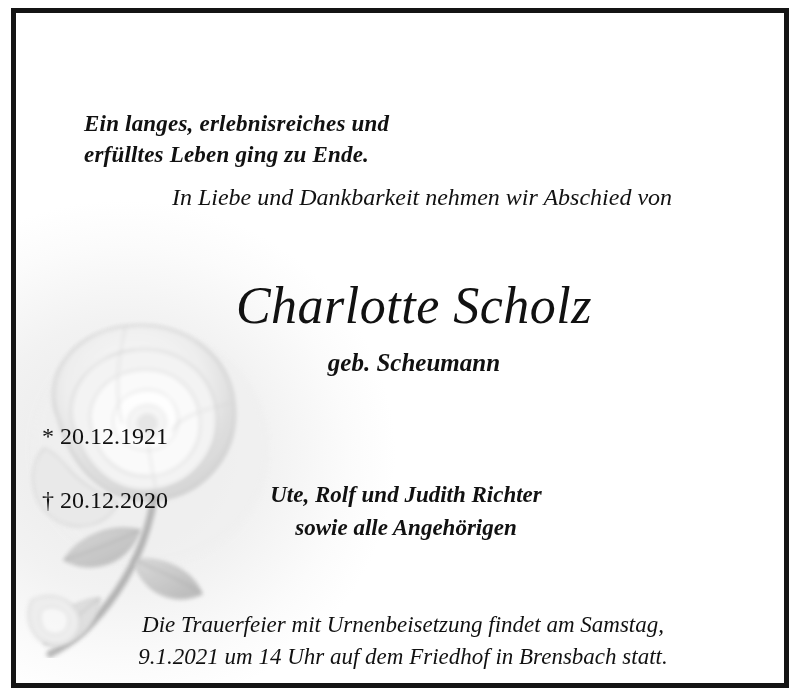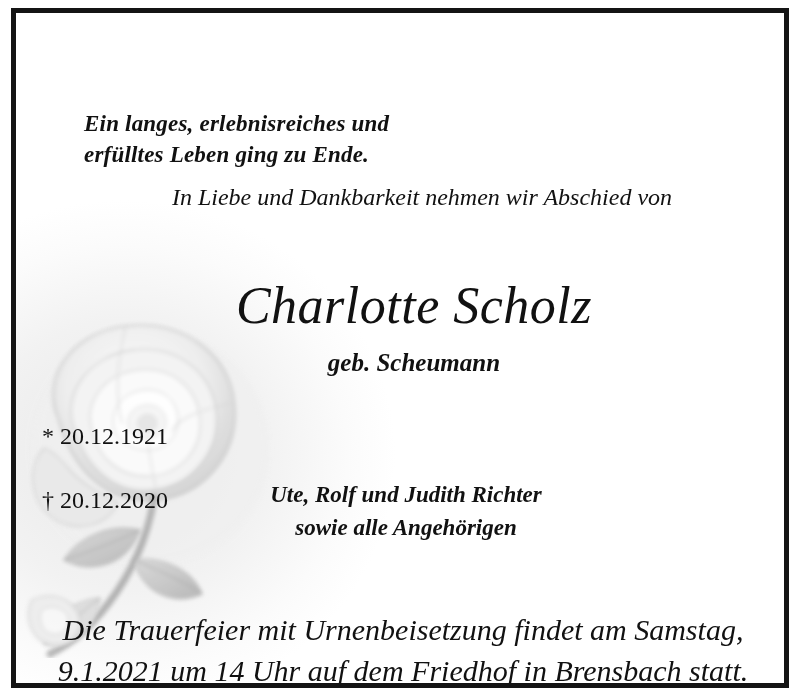--- a/index.html
+++ b/index.html
@@ -116,21 +116,21 @@
     font-weight: bold;
     font-style: italic;
     line-height: 1.42;
     padding-left: 28px;
   }
   .service {
     left: 0;
     right: 0;
     top: 596px;
     text-align: center;
-    font-size: 30px;
+    font-size: 23px;
     font-style: italic;
     line-height: 1.38;
     padding-left: 6px;
   }
 </style>
 </head>
 <body>
 
 <div id="obituary-page">
   <div class="outer-frame">

